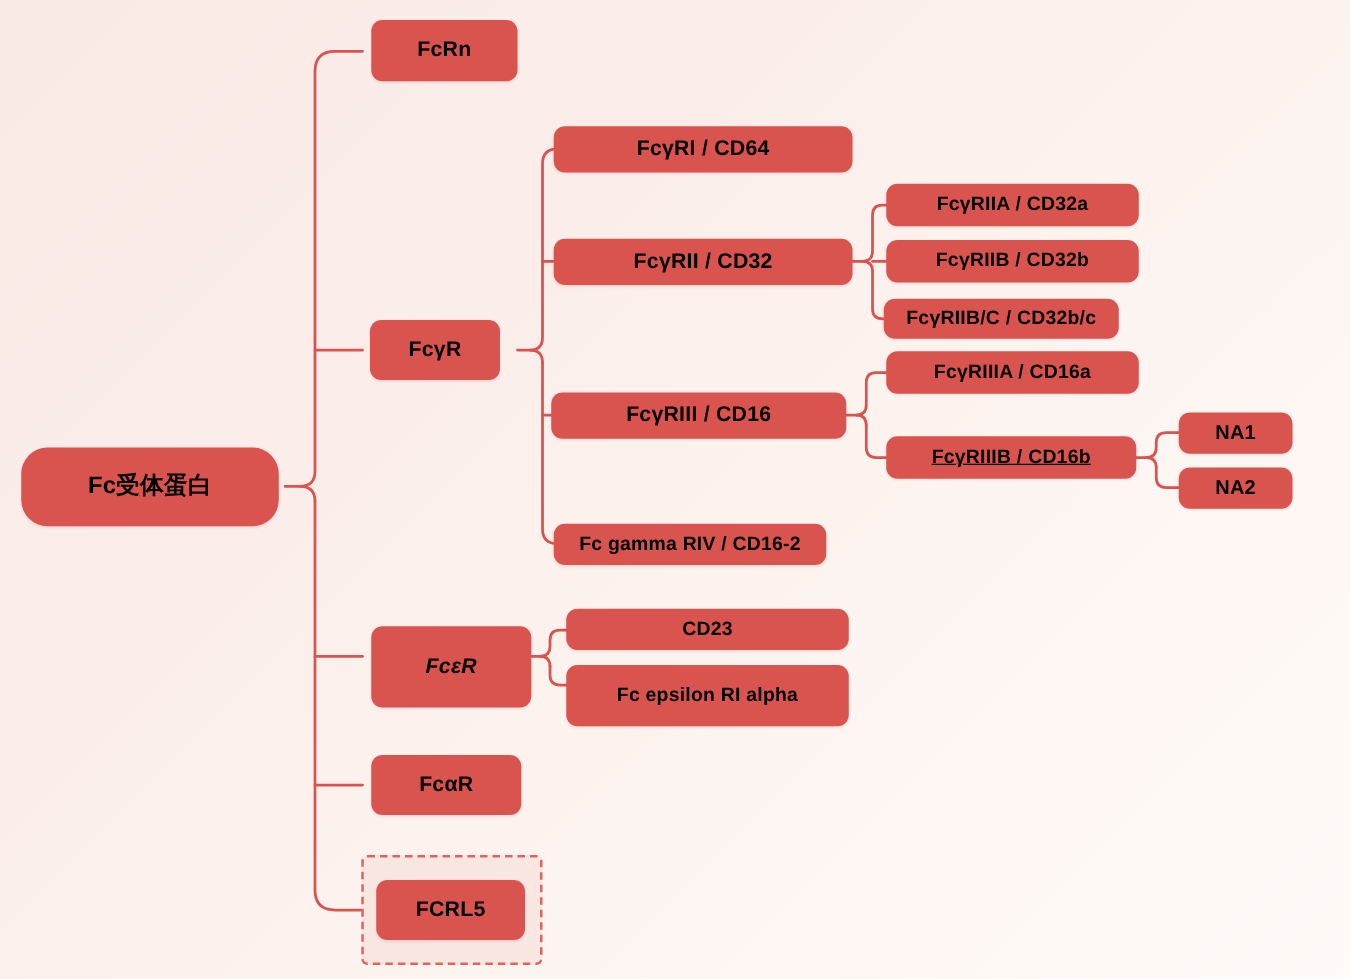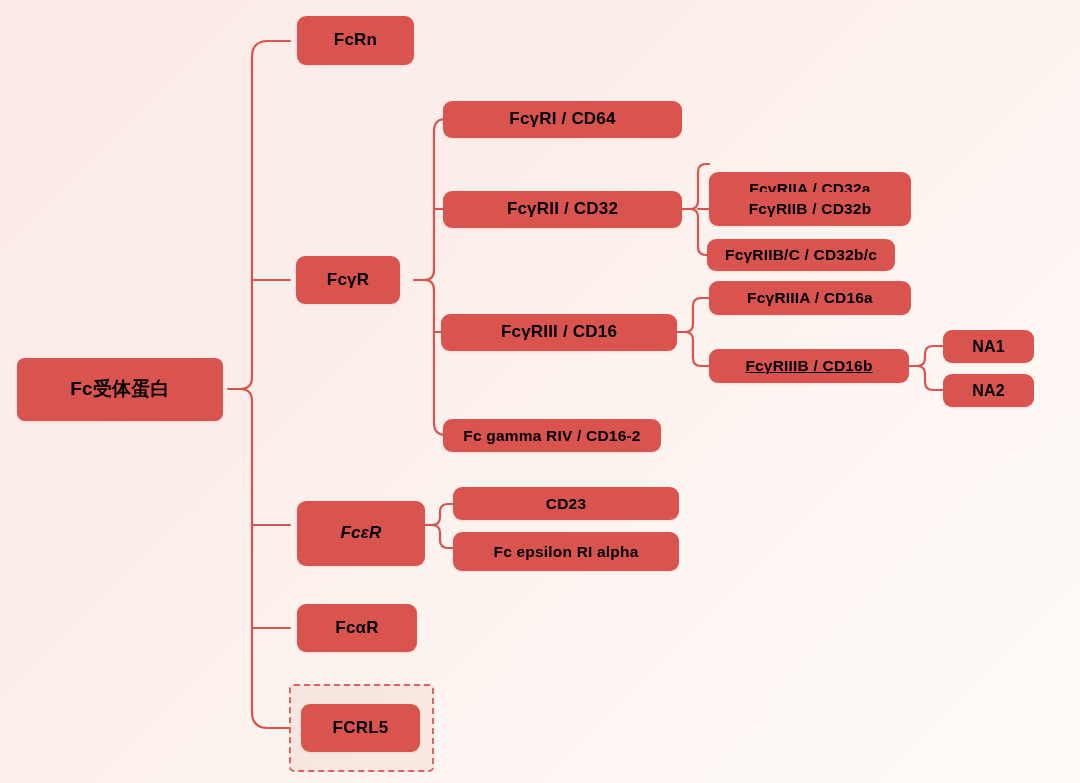--- a/index.html
+++ b/index.html
@@ -37,21 +37,21 @@
     align-items: center;
     justify-content: center;
     text-align: center;
     font-weight: 700;
     letter-spacing: 0.2px;
     line-height: 1.1;
     white-space: nowrap;
     box-shadow: 0 1px 2px rgba(160,60,55,0.12);
   }
   .node.root {
-    border-radius: 8px;
+    border-radius: 21px;
     font-size: 19px;
     font-weight: 700;
   }
   .node.lvl1 { font-size: 17px; }
   .node.lvl2 { font-size: 17px; }
   .node.lvl3 { font-size: 15.5px; }
   .node.lvl4 { font-size: 16px; }
   .highlight-box {
     position: absolute;
     box-sizing: border-box;
@@ -135,21 +135,21 @@
   </div>
 
   <div class="node lvl2" style="left:441px; top:314px; width:236px; height:37px;">
     <span>FcγRIII / CD16</span>
   </div>
 
   <div class="node lvl3" style="left:443px; top:419px; width:218px; height:33px;">
     <span>Fc gamma RIV / CD16-2</span>
   </div>
 
-  <div class="node lvl3" style="left:709px; top:147px; width:202px; height:34px;margin-top:25px;">
+  <div class="node lvl3" style="left:709px; top:147px; width:202px; height:34px;">
     <span>FcγRIIA / CD32a</span>
   </div>
 
   <div class="node lvl3" style="left:709px; top:192px; width:202px; height:34px;">
     <span>FcγRIIB / CD32b</span>
   </div>
 
   <div class="node lvl3" style="left:707px; top:239px; width:188px; height:32px;">
     <span>FcγRIIB/C / CD32b/c</span>
   </div>
@@ -167,17 +167,17 @@
   </div>
 
   <div class="node lvl4" style="left:943px; top:374px; width:91px; height:33px;">
     <span>NA2</span>
   </div>
 
   <div class="node lvl3" style="left:453px; top:487px; width:226px; height:33px;align-items:center;">
     <span>CD23</span>
   </div>
 
-  <div class="node lvl3" style="left:453px; top:532px; width:226px; height:39px;">
+  <div class="node lvl3" style="left:453px; top:532px; width:226px; height:49px;">
     <span>Fc epsilon RI alpha</span>
   </div>
 
 </div>
 
 </body></html>

